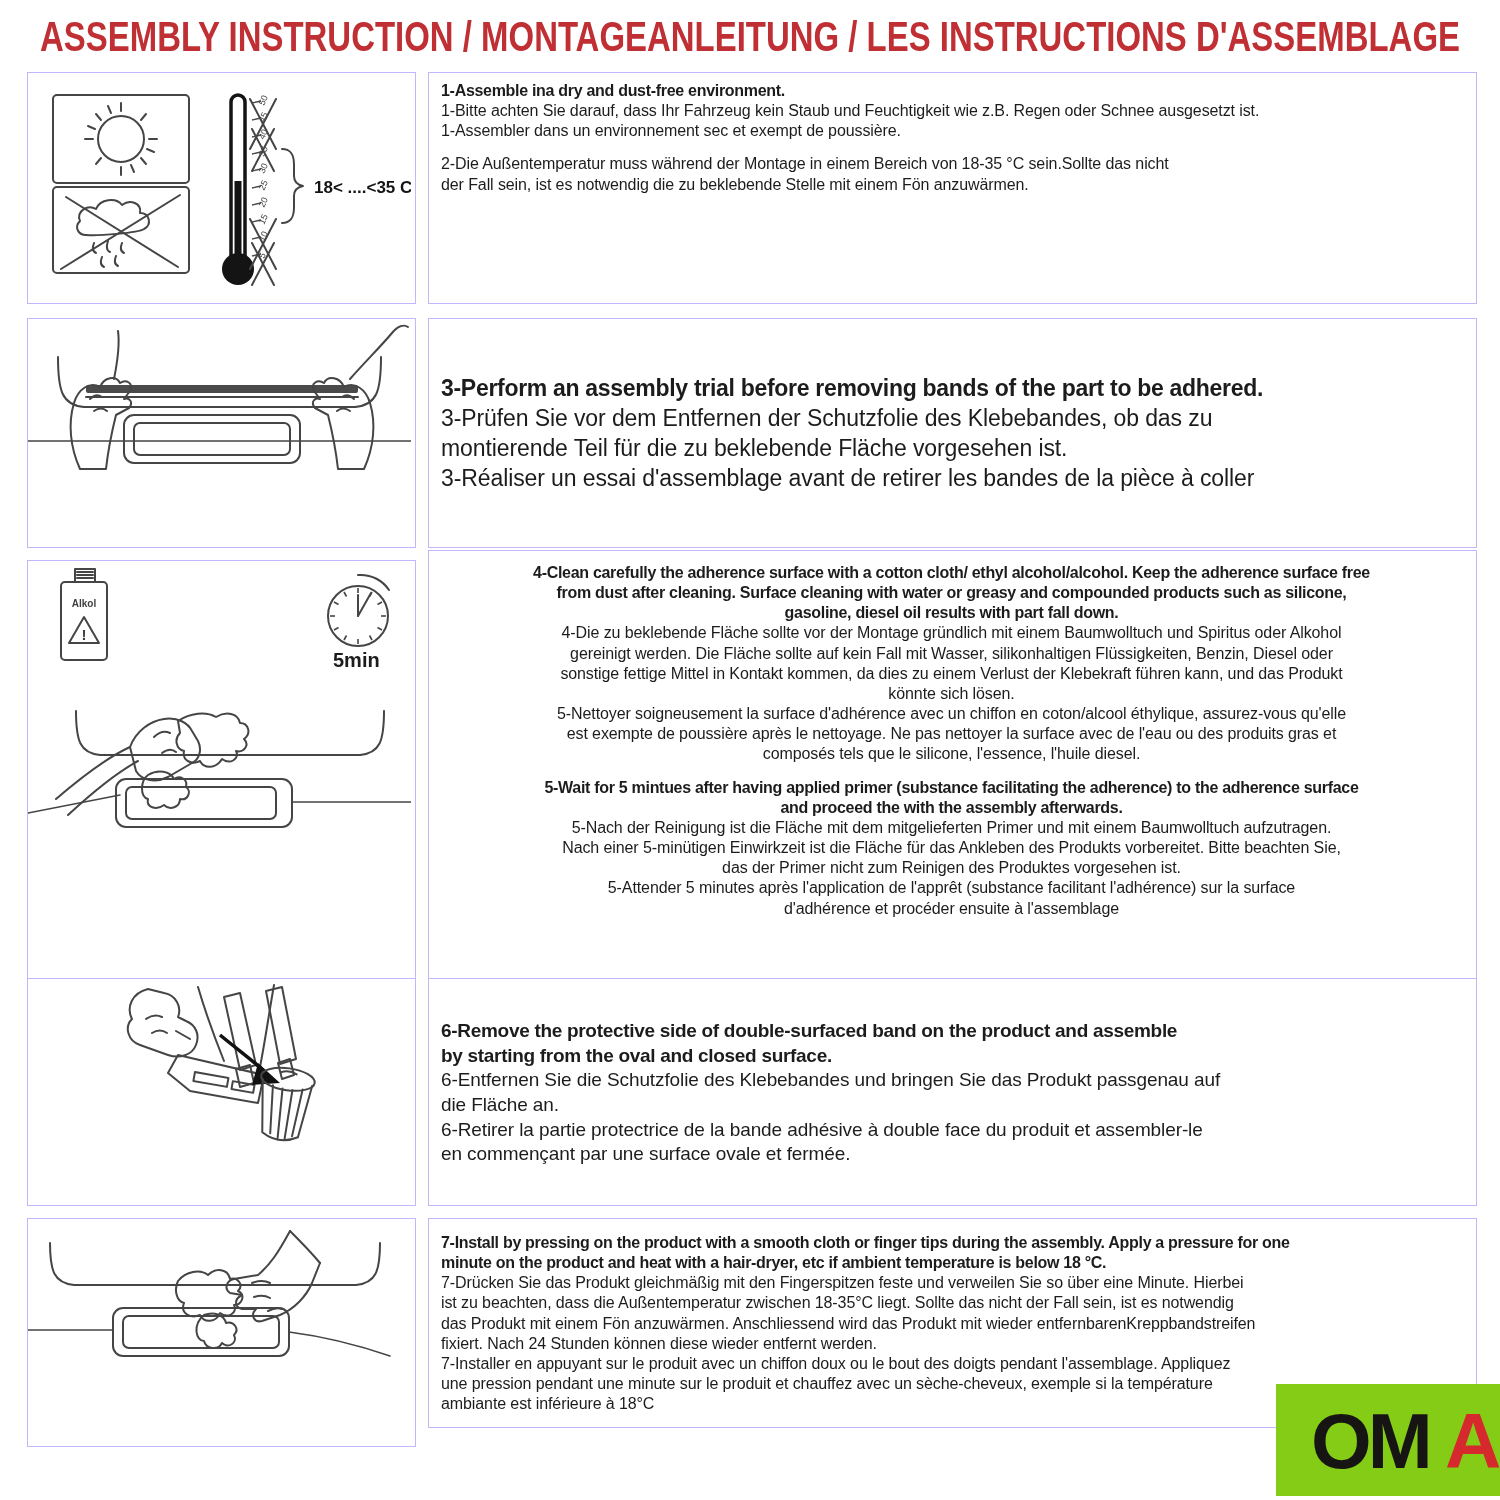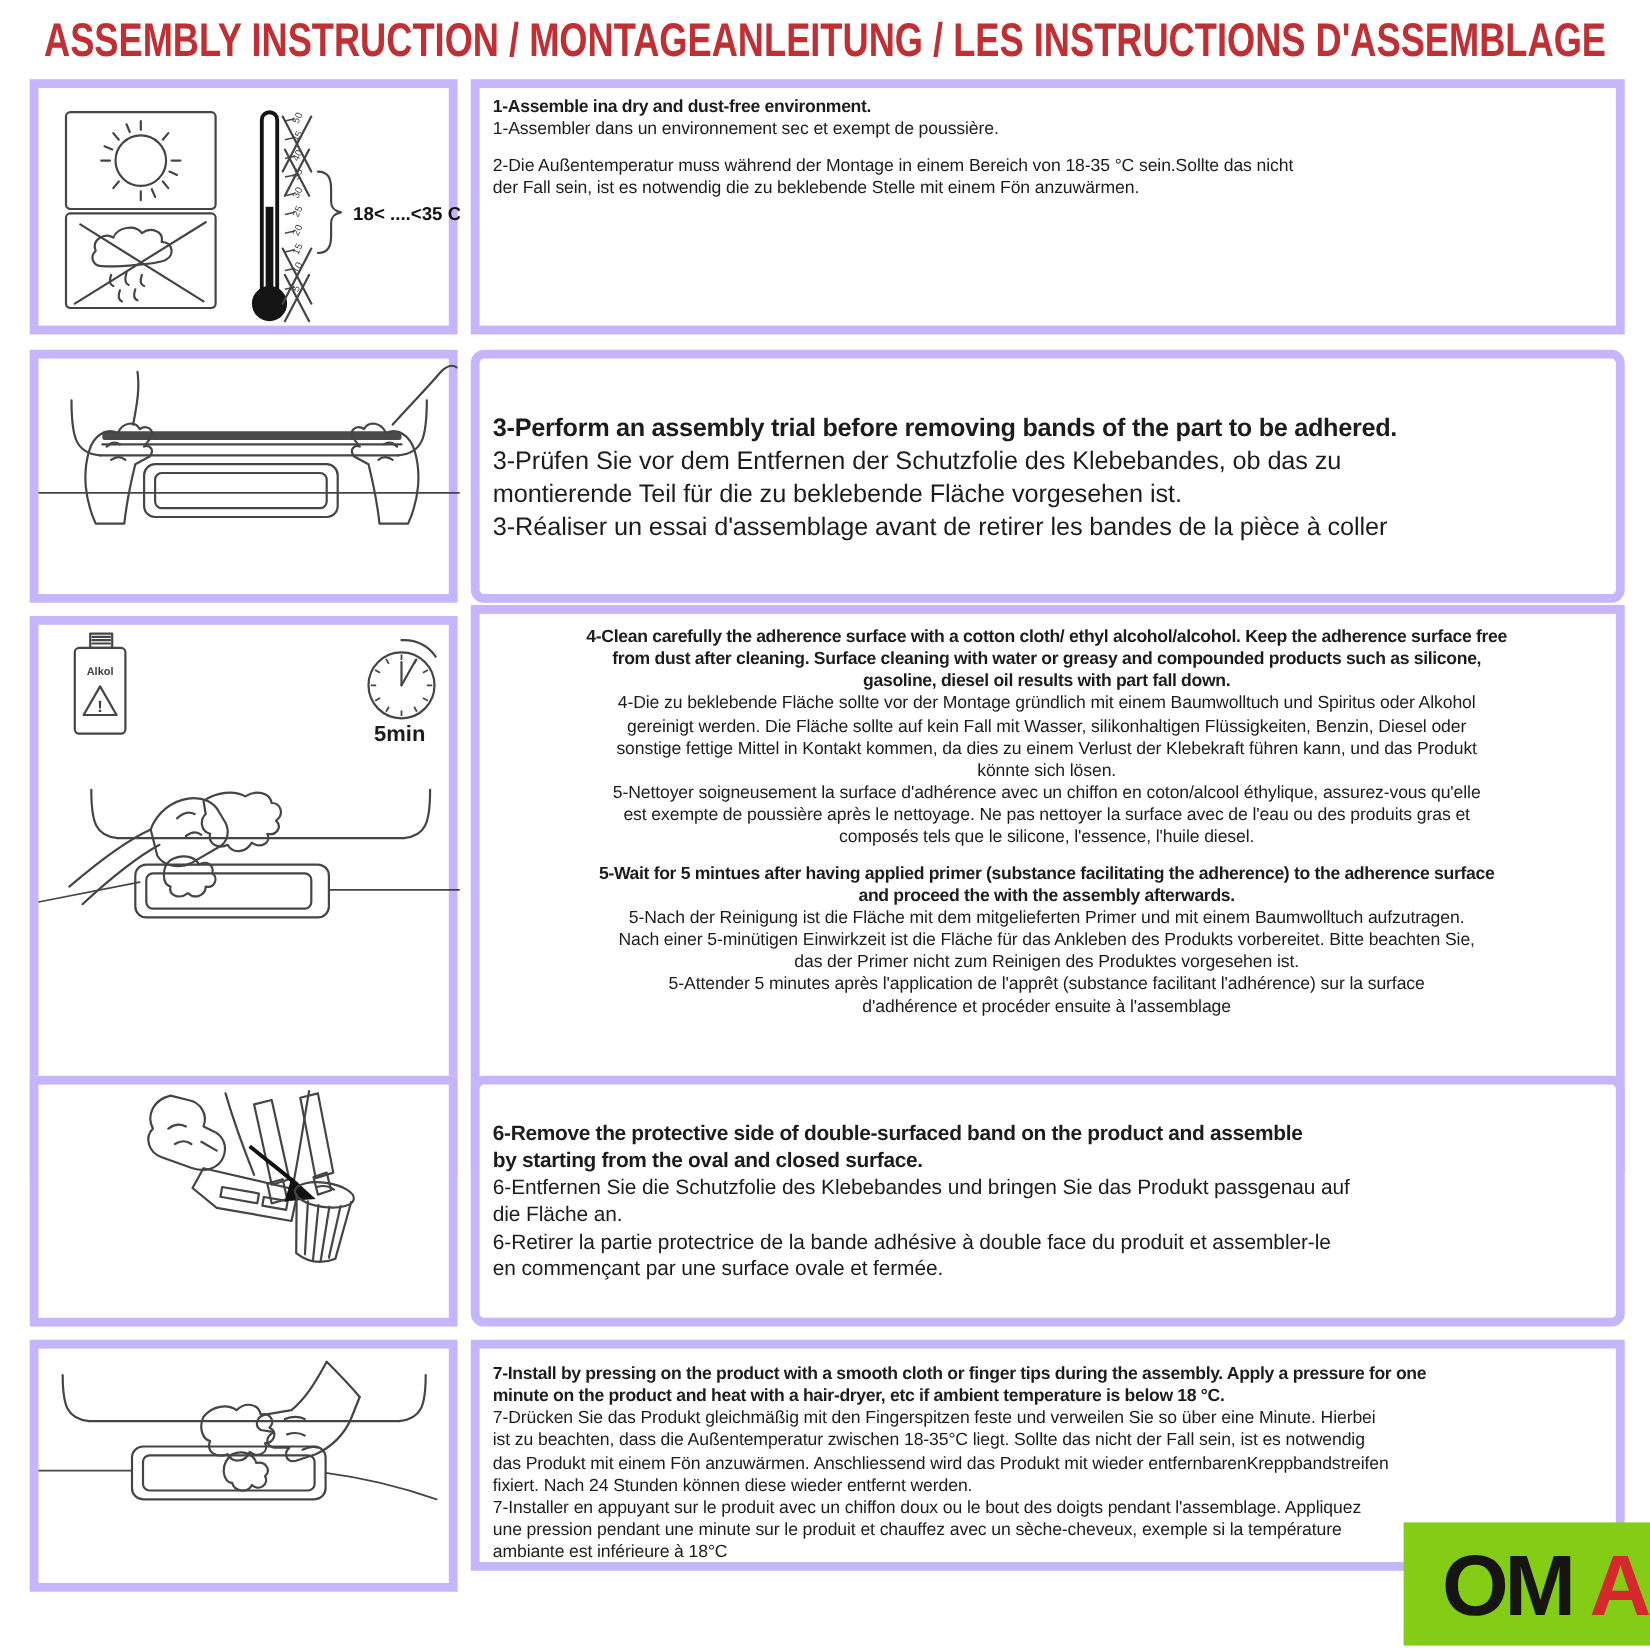--- a/index.html
+++ b/index.html
@@ -1,24 +1,24 @@
 <!DOCTYPE html>
 <html><head>
 <meta charset="utf-8">
 <style>
   html,body{margin:0;padding:0;background:#ffffff;}
   body{width:1500px;height:1500px;position:relative;font-family:"Liberation Sans",sans-serif;color:#1c1c1c;overflow:hidden;}
-  .box{position:absolute;border:8px solid #c4b5fd;background:#fff;box-sizing:border-box;}
+  .box{position:absolute;border:1px solid #c4b5fd;background:#fff;box-sizing:border-box;}
   .txt{white-space:pre-line;margin:0;letter-spacing:-0.1px;}
   .b{font-weight:bold;letter-spacing:-0.3px;}
   .small{font-size:16px;line-height:1.26;}
   .big{font-size:23px;line-height:1.3;}
   .mid{font-size:19px;line-height:1.3;}
   .pad{padding:8px 14px 6px 12px;}
-  .vcenter{display:flex;flex-direction:column;justify-content:center;border-radius:12px;}
+  .vcenter{display:flex;flex-direction:column;justify-content:center;}
   .gap{height:13px;}
   svg{display:block;}
   .lineart{stroke:#454545;fill:none;stroke-width:2;stroke-linecap:round;stroke-linejoin:round;}
   #title-wrap{position:absolute;left:40px;top:8px;width:1430px;height:56px;}
   #logo-plate{position:absolute;left:1276px;top:1384px;width:295px;height:112px;background:#84cc16;display:flex;align-items:center;justify-content:flex-end;}
 </style>
 </head>
 <body>
 
 <div id="title-wrap">
@@ -99,20 +99,21 @@
       </g>
 
       <path class="lineart" stroke-width="2.2" d="M254,76 C264,76 266,83 266,92 L266,103 C266,110 270,112 275,113 C270,114 266,116 266,123 L266,134 C266,143 264,150 254,150"></path>
       <text x="286" y="120" font-size="17" font-weight="bold" fill="#141414">18&lt; ....&lt;35 C</text>
     </g>
   </svg>
 </div>
 
 <div class="box pad" style="left:428px;top:72px;width:1049px;height:232px;">
   <p class="txt small b">1-Assemble ina dry and dust-free environment.</p>
+  <p class="txt small">1-Bitte achten Sie darauf, dass Ihr Fahrzeug kein Staub und Feuchtigkeit wie z.B. Regen oder Schnee ausgesetzt ist.</p>
   <p class="txt small">1-Assembler dans un environnement sec et exempt de poussière.</p>
   <div class="gap"></div>
   <p class="txt small">2-Die Außentemperatur muss während der Montage in einem Bereich von 18-35 °C  sein.Sollte das nicht
 der Fall sein, ist es notwendig die zu beklebende Stelle mit einem Fön anzuwärmen.</p>
 </div>
 
 <div class="box" style="left:27px;top:318px;width:389px;height:230px;">
   <svg width="383" height="224" viewBox="0 0 383 224">
 
     <g class="lineart">

